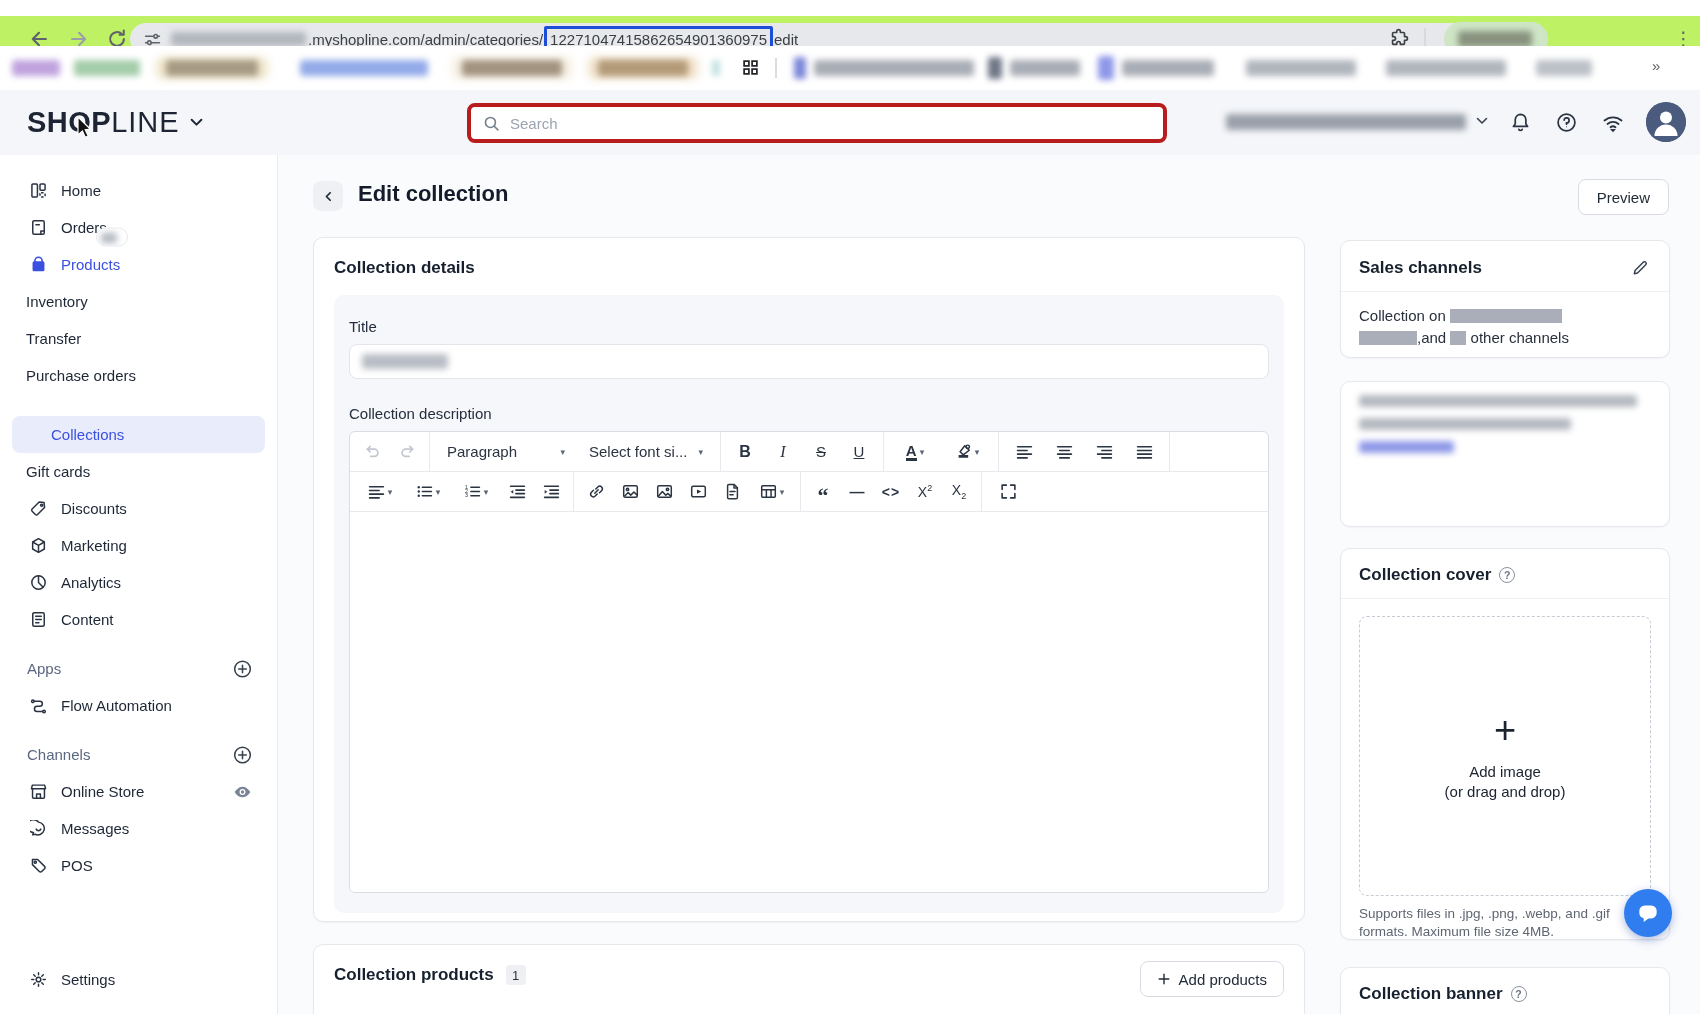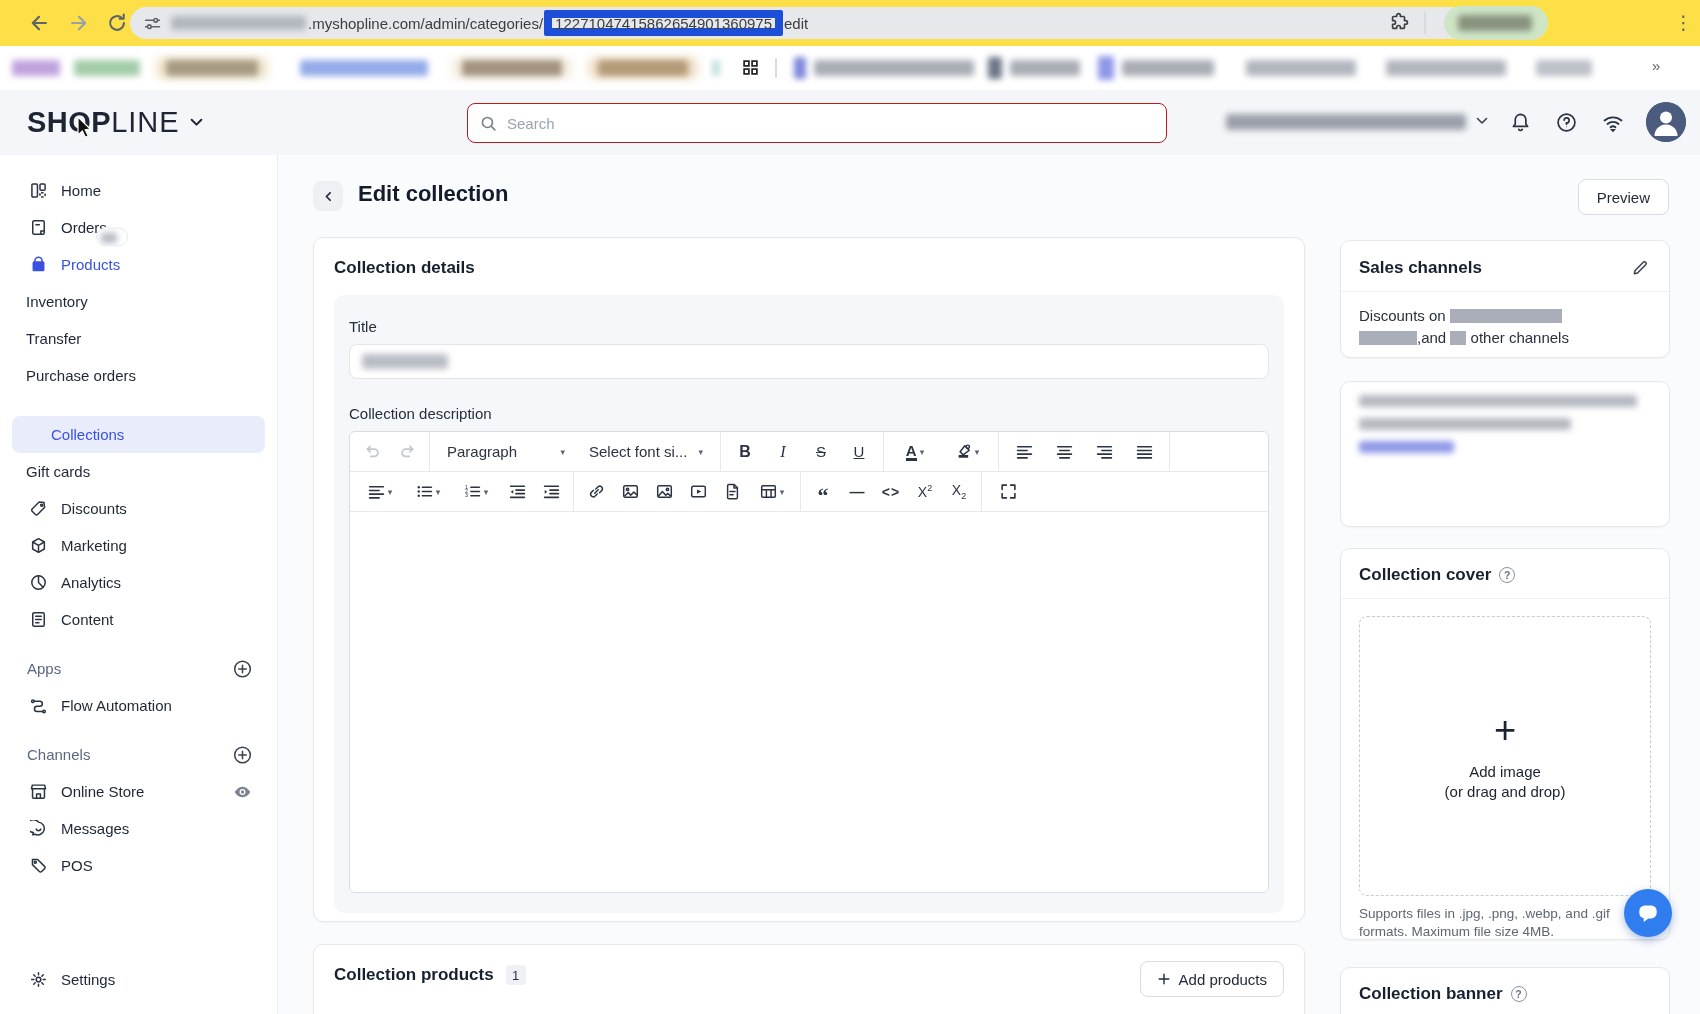--- a/index.html
+++ b/index.html
@@ -7,29 +7,29 @@
   body {
     width:1700px; height:1014px; overflow:hidden; position:relative;
     font-family:"Liberation Sans","DejaVu Sans",sans-serif;
     background:#ffffff; color:#1e2736;
   }
   svg { display:block; }
   .blur { filter:blur(3px); border-radius:3px; }
   .blur2 { filter:blur(4px); border-radius:6px; }
 
   
-  #chrome-toolbar { position:absolute; top:0; left:0; width:1700px; height:46px; background:#fde047; }
+  #chrome-toolbar { position:absolute; top:16px; left:0; width:1700px; height:46px; background:#bef264; }
   .nav-ic { position:absolute; top:12px; width:22px; height:22px; color:#5f6368; cursor:pointer; }
   #omnibox {
     position:absolute; left:130px; top:7px; width:1366px; height:32px;
     background:#e6e8ec; border-radius:16px; display:flex; align-items:center; padding:0 14px;
     font-size:15px; color:#3c4043; white-space:nowrap;
   }
   .url-id-box {
-    border:8px solid #1d4ed8; border-radius:2px; padding:0 3px; margin:0 1px;
+    border:3px solid #1d4ed8; border-radius:2px; padding:0 3px; margin:0 1px;
     height:26px; display:inline-flex; align-items:center;
   }
   #star-icon { position:absolute; right:1542px; top:13px; }
   #ext-icon { position:absolute; left:1388px; top:11px; }
   .chrome-sep { position:absolute; left:1424px; top:12px; width:2px; height:22px; background:#d6d9dd; border-radius:1px; }
   #profile-chip { position:absolute; left:1444px; top:6px; width:104px; height:34px; border-radius:17px; background:#cfe6c6; overflow:hidden; }
   #profile-chip .blur { position:absolute; left:14px; top:9px; width:74px; height:16px; background:#88927f; }
   #kebab { position:absolute; left:1674px; top:10px; font-size:19px; color:#5f6368; line-height:26px; cursor:pointer; }
 
   
@@ -39,21 +39,21 @@
   .bm-sep { position:absolute; left:775px; top:12px; width:2px; height:20px; background:#dadce0; }
   #bm-overflow { position:absolute; left:1652px; top:11px; font-size:15px; color:#5f6368; letter-spacing:-2px; cursor:pointer; }
 
   
   #app-header { position:absolute; top:90px; left:0; width:1700px; height:65px; background:#f4f6f9; }
   #logo { position:absolute; left:27px; top:16px; display:flex; align-items:center; gap:10px; cursor:pointer; }
   #logo .shop { font-size:29px; font-weight:800; letter-spacing:.5px; color:#1d2433; }
   #logo .line { font-size:29px; font-weight:300; letter-spacing:1px; color:#1d2433; }
   #search-box {
     position:absolute; left:467px; top:13px; width:700px; height:40px; background:#fff;
-    border:1px solid #b91c1c; border-radius:8px; display:flex; align-items:center; padding:0 12px; gap:8px;
+    border:4px solid #b91c1c; border-radius:8px; display:flex; align-items:center; padding:0 12px; gap:8px;
   }
   #search-box input { border:none; outline:none; flex:1; font-size:15px; font-family:inherit; color:#333; background:transparent; }
   #search-box input::placeholder { color:#9aa3b0; }
   #store-blur { position:absolute; left:1226px; top:24px; width:240px; height:16px; background:#9aa0aa; }
   #store-chevron { position:absolute; left:1476px; top:27px; }
   .hdr-ic { position:absolute; top:22px; color:#2a3342; cursor:pointer; }
   #avatar { position:absolute; left:1646px; top:12px; width:40px; height:40px; border-radius:50%; background:#4a5b7d; overflow:hidden; }
 
   
   #sidebar {
@@ -703,21 +703,21 @@
       <div class="rcard-head">
         <span class="rcard-title">Sales channels</span>
         <button class="pencil-btn">
           <svg viewBox="0 0 16 16" width="17" height="17" fill="none" stroke="currentColor" stroke-width="1.4" stroke-linejoin="round">
               <path d="M2.2 13.8l.7-3L10.6 3.1a1.6 1.6 0 0 1 2.3 2.3L5.2 13.1l-3 .7z"></path>
             </svg>
         </button>
       </div>
       <div class="rcard-divider"></div>
       <div class="rcard-body">
-        <span>Discounts on</span>
+        <span>Collection on</span>
         <span class="inline-blur" style="width:112px"></span><br>
         <span class="inline-blur" style="width:58px"></span><span>,and</span>
         <span class="inline-blur" style="width:16px"></span>
         <span>other channels</span>
       </div>
     </section>
 
     <section class="rcard" id="seo-card">
       <div class="rcard-body">
         <div class="seo-line blur" style="width:278px"></div>

